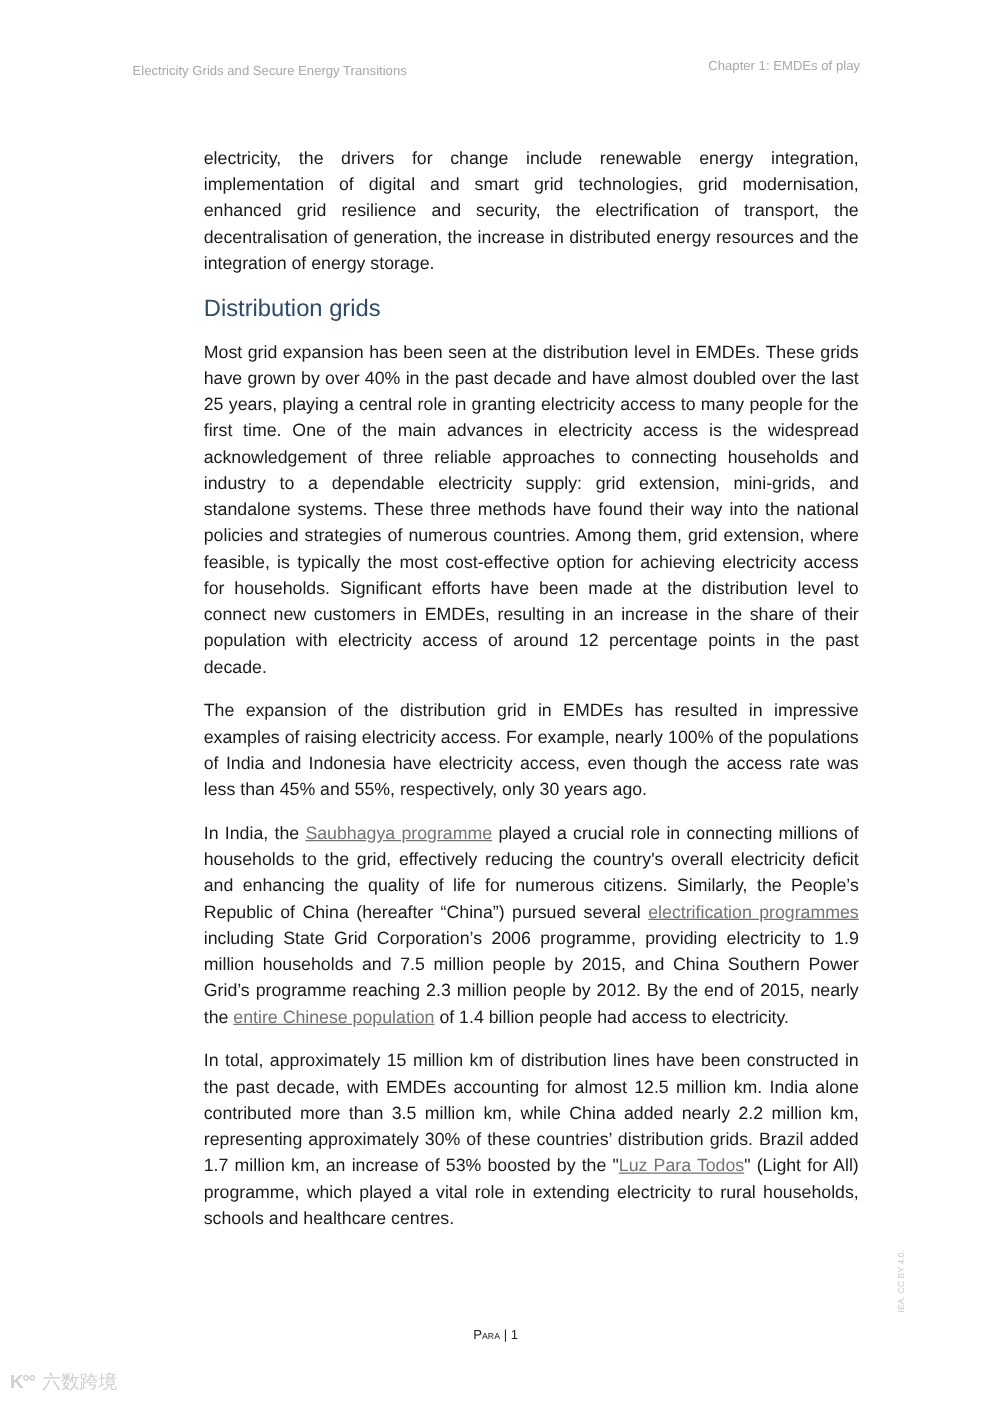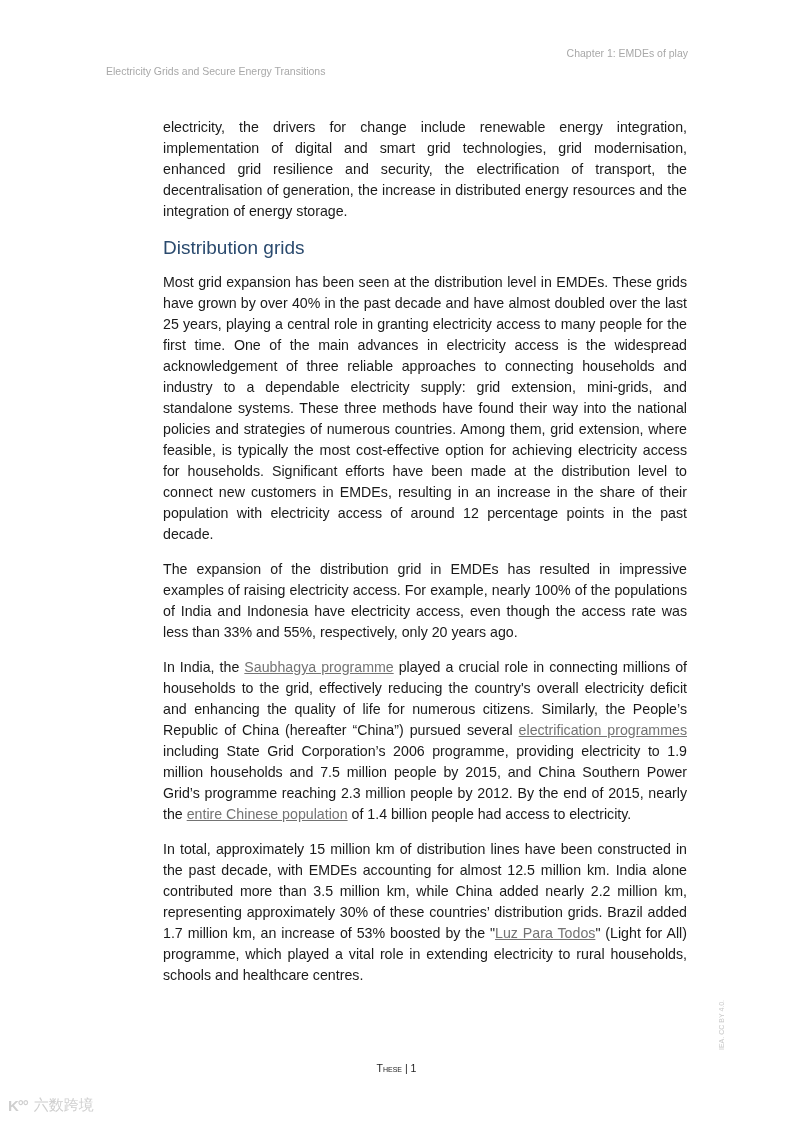--- a/index.html
+++ b/index.html
@@ -1,20 +1,20 @@
 <!DOCTYPE html>
 <html><head>
 <meta charset="utf-8">
 <style>
   html, body { margin: 0; padding: 0; background: #ffffff; }
   body { width: 793px; height: 1122px; position: relative; overflow: hidden;
          font-family: "Liberation Sans", sans-serif; color: #1a1a1a; }
   .running-header { position: absolute; top: 47px; left: 106px; width: 582px;
          font-size: 10.5px; color: #a8a8a8; }
-  .running-header .left { position: absolute; left: 0; top: 18px; }
+  .running-header .left { position: absolute; left: 0; top: 4px; }
   .running-header .right { position: absolute; right: 0; top: 0; }
   .content { position: absolute; left: 163px; top: 105px; width: 524px; }
   p { margin: 12px 0 14px 0; font-size: 14.2px; line-height: 21px; text-align: justify; }
   h2 { margin: 5px 0 5px 0; font-size: 19px; font-weight: normal; color: #2a4a6e; line-height: 24px; }
   a { color: #737373; text-decoration: underline; }
   .footer-page { position: absolute; top: 1062px; left: 0; width: 793px; text-align: center;
          font-size: 10.5px; color: #222; }
   .footer-page .sc { font-variant: small-caps; }
   .license { position: absolute; left: 718px; top: 1050px; transform: rotate(-90deg);
          transform-origin: left top; font-size: 7px; color: #c8c8c8; white-space: nowrap; }
@@ -30,27 +30,27 @@
   <span class="right">Chapter 1: EMDEs of play</span>
 </div>
 
 <div class="content">
   <p>electricity, the drivers for change include renewable energy integration, implementation of digital and smart grid technologies, grid modernisation, enhanced grid resilience and security, the electrification of transport, the decentralisation of generation, the increase in distributed energy resources and the integration of energy storage.</p>
 
   <h2>Distribution grids</h2>
 
   <p>Most grid expansion has been seen at the distribution level in EMDEs. These grids have grown by over 40% in the past decade and have almost doubled over the last 25 years, playing a central role in granting electricity access to many people for the first time. One of the main advances in electricity access is the widespread acknowledgement of three reliable approaches to connecting households and industry to a dependable electricity supply: grid extension, mini-grids, and standalone systems. These three methods have found their way into the national policies and strategies of numerous countries. Among them, grid extension, where feasible, is typically the most cost-effective option for achieving electricity access for households. Significant efforts have been made at the distribution level to connect new customers in EMDEs, resulting in an increase in the share of their population with electricity access of around 12 percentage points in the past decade.</p>
 
-  <p>The expansion of the distribution grid in EMDEs has resulted in impressive examples of raising electricity access. For example, nearly 100% of the populations of India and Indonesia have electricity access, even though the access rate was less than 33% and 55%, respectively, only 20 years ago.</p>
+  <p>The expansion of the distribution grid in EMDEs has resulted in impressive examples of raising electricity access. For example, nearly 100% of the populations of India and Indonesia have electricity access, even though the access rate was less than 45% and 55%, respectively, only 30 years ago.</p>
 
   <p><span>In India, the </span><a>Saubhagya programme</a><span> played a crucial role in connecting millions of households to the grid, effectively reducing the country's overall electricity deficit and enhancing the quality of life for numerous citizens. Similarly, the People’s Republic of China (hereafter “China”) pursued several </span><a>electrification programmes</a><span> including State Grid Corporation’s 2006 programme, providing electricity to 1.9 million households and 7.5 million people by 2015, and China Southern Power Grid’s programme reaching 2.3 million people by 2012. By the end of 2015, nearly the </span><a>entire Chinese population</a><span> of 1.4 billion people had access to electricity.</span></p>
 
   <p><span>In total, approximately 15 million km of distribution lines have been constructed in the past decade, with EMDEs accounting for almost 12.5 million km. India alone contributed more than 3.5 million km, while China added nearly 2.2 million km, representing approximately 30% of these countries’ distribution grids. Brazil added 1.7 million km, an increase of 53% boosted by the "</span><a>Luz Para Todos</a><span>" (Light for All) programme, which played a vital role in extending electricity to rural households, schools and healthcare centres.</span></p>
 </div>
 
 <div class="license">IEA. CC BY 4.0.</div>
 
-<div class="footer-page"><span class="sc">These</span><span> | </span><span>1</span></div>
+<div class="footer-page"><span class="sc">Para</span><span> | </span><span>1</span></div>
 
 <div class="watermark">
   <span class="logo">K°°</span>
   <span>六数跨境</span>
 </div>
 
 </body></html>

